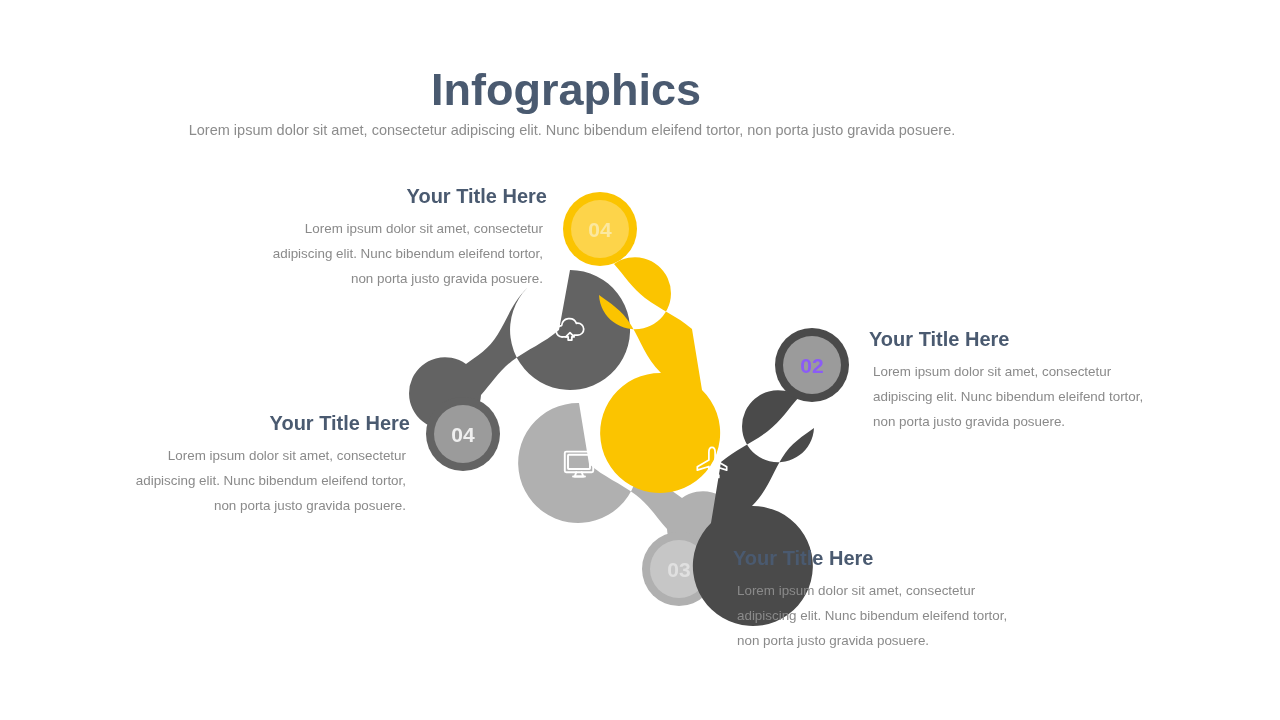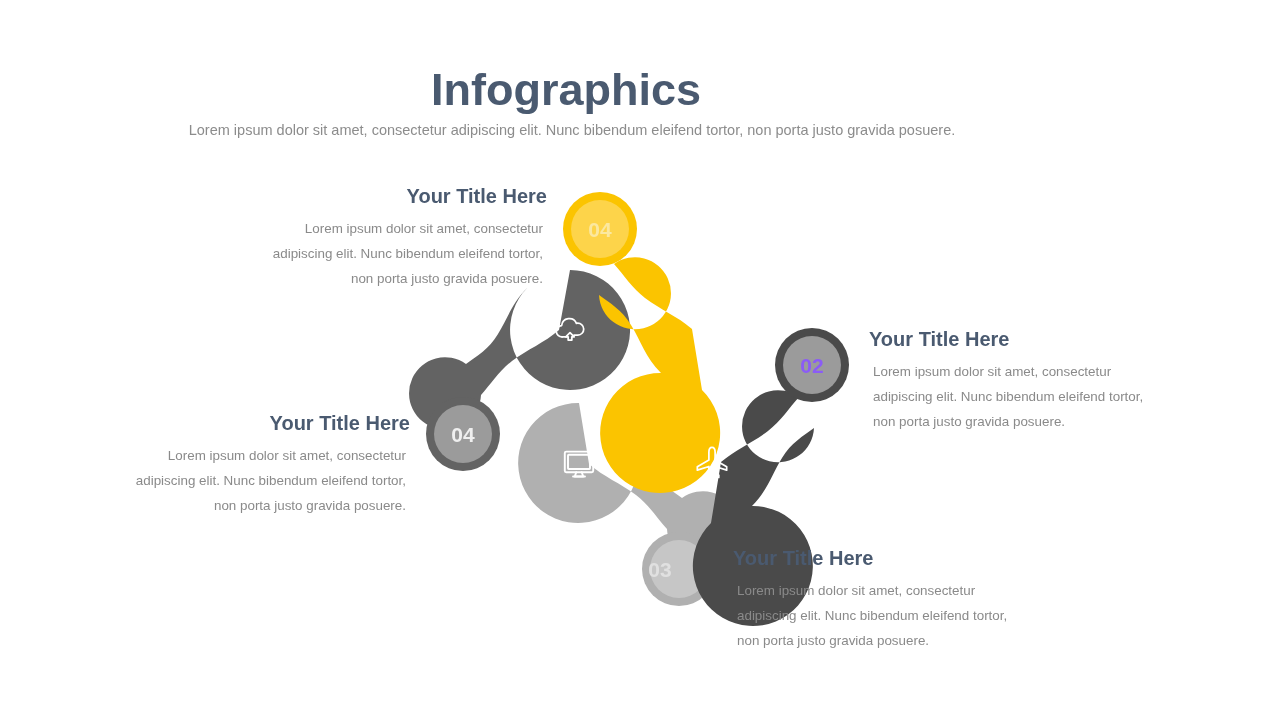--- a/index.html
+++ b/index.html
@@ -63,21 +63,21 @@
     width: 80px;
     text-align: center;
     font-size: 21px;
     font-weight: bold;
     color: #ffffff;
     line-height: 1;
     pointer-events: none;
   }
   .badge-number.bn-01 { left: 560px; top: 219px; color: #fbe8a0; }
   .badge-number.bn-02 { left: 772px; top: 355px; color: #8b5cf6; }
-  .badge-number.bn-03 { left: 620px; top: 559px; color: #e0e0e0; }
+  .badge-number.bn-03 { left: 639px; top: 559px; color: #e0e0e0; }
   .badge-number.bn-04 { left: 423px; top: 424px; color: #efefef; }
 
   
   .node-icon {
     position: absolute;
     width: 44px;
     height: 44px;
     pointer-events: none;
   }
   .node-icon svg { display: block; width: 44px; height: 44px; }

